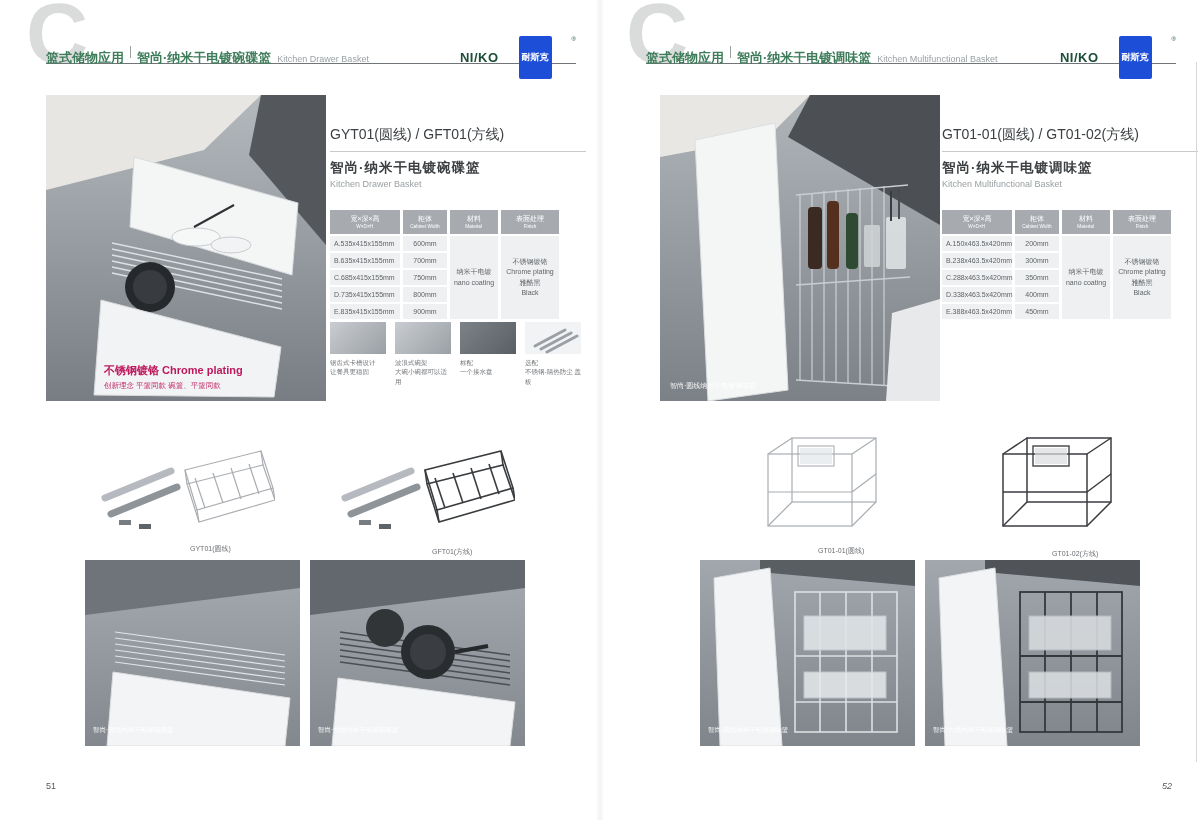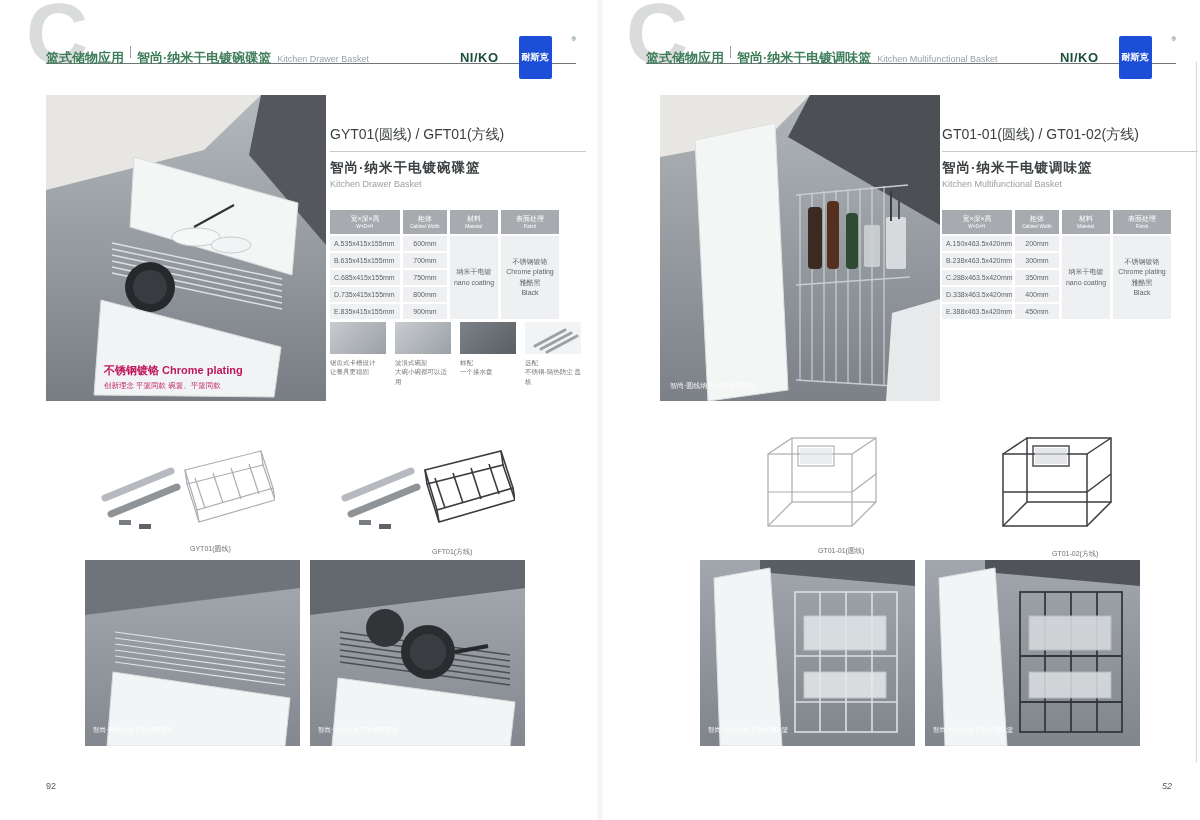--- a/index.html
+++ b/index.html
@@ -282,21 +282,21 @@
         </g>
         <circle cx="118" cy="92" r="27" fill="#2a2d30"></circle>
           <circle cx="118" cy="92" r="18" fill="#3a3e42"></circle>
         <circle cx="75" cy="68" r="19" fill="#323538"></circle>
         <line x1="145" y1="92" x2="178" y2="86" stroke="#26292c" stroke-width="4"></line>
         <polygon points="28,118 205,142 200,186 22,186" fill="#f3f4f5" stroke="#dadcde"></polygon>
       </svg>
       <div class="photo-cap">智尚·方线纳米干电镀碗碟篮</div>
     </div>
 
-    <div class="pagenum pn-l">92</div>
+    <div class="pagenum pn-l">51</div>
   </div>
 
   <div class="page" id="pageR">
     <div class="wm">C</div>
 
     <div class="hdr">
       <span class="hdr-section">篮式储物应用</span>
       <span class="hdr-div"></span>
       <span class="hdr-title">智尚·纳米干电镀调味篮</span>
       <span class="hdr-en">Kitchen Multifunctional Basket</span>

